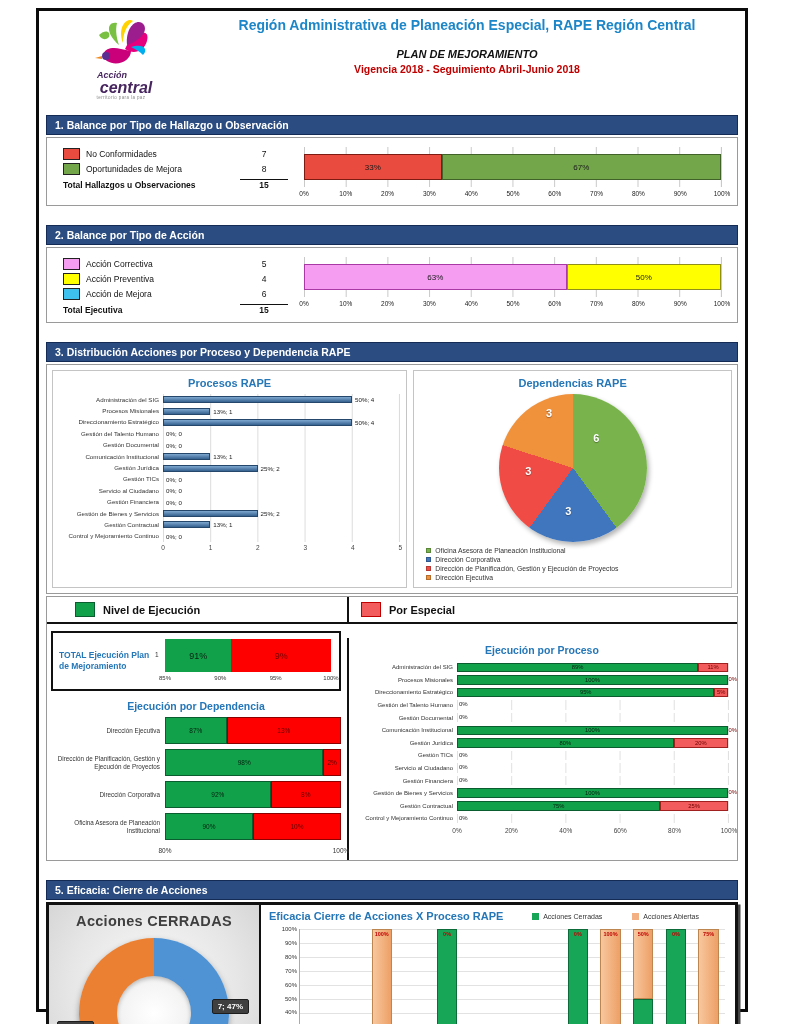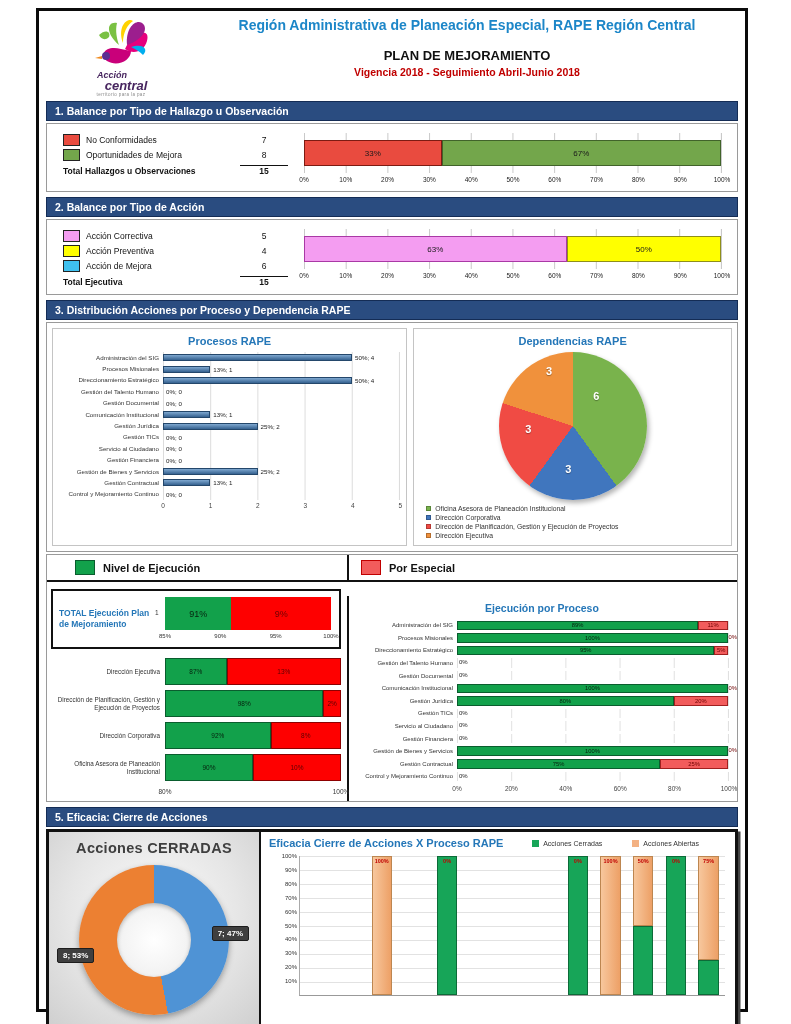--- a/index.html
+++ b/index.html
@@ -6,29 +6,29 @@
   body { margin:0; width:791px; height:1024px; background:#fff; overflow:hidden;
          font-family:"Liberation Sans", sans-serif; }
   .page { position:absolute; left:36px; top:8px; width:712px; height:1004px;
           border:3px solid #0b0b0b; background:#fff; padding:3px 7px; }
 
   
   .doc-header { display:flex; height:82px; }
   .logo-wrap { width:150px; text-align:center; padding-top:1px; }
   .logo-name span { display:block; color:#47255f; font-weight:bold; font-style:italic; line-height:0.95; }
   .ln1 { font-size:9px; margin-left:-18px; }
-  .ln2 { font-size:13px; margin-left:10px; }
+  .ln2 { font-size:16px; margin-left:10px; }
   .logo-tag { font-size:4.5px; color:#8a8a8a; letter-spacing:0.4px; }
   .titles { flex:1; text-align:center; padding-top:3px; }
   .org-title { color:#1c86c8; font-weight:bold; font-size:14px; }
-  .doc-title { margin-top:15px; font-weight:bold; font-size:13px; color:#111; }
+  .doc-title { margin-top:15px; font-weight:bold; font-size:11px; color:#111;font-style:italic; }
   .doc-sub   { margin-top:3px; font-weight:bold; font-size:10.5px; color:#c00000; }
 
   .sec-hdr { background:#2a4c80; color:#fff; font-weight:bold; font-size:10.5px;
-             padding:3px 8px; border:1px solid #142c55; margin-top:5px; }
+             padding:3px 8px; border:1px solid #142c55; margin-top:19px; }
   .sec-body { border:1px solid #9a9a9a; margin-top:2px; background:#fff; }
 
   
   .bal-body { display:flex; gap:16px; padding:7px 12px 4px 16px; }
   .legend-table { width:225px; font-size:8.5px; color:#111; }
   .lg-row { display:flex; align-items:center; margin:3px 0; }
   .lg-sw { width:17px; height:12px; border:1.5px solid #222; margin-right:6px; flex:none; }
   .lg-lb { flex:1; }
   .lg-val { width:48px; text-align:center; }
   .lg-total { font-weight:bold; margin-top:4px; }
@@ -419,20 +419,21 @@
                 </div>
                 <div class="tc-ticks">
                   <span class="tick" style="left: 0%;">85%</span>
                   <span class="tick" style="left: 33.3333%;">90%</span>
                   <span class="tick" style="left: 66.6667%;">95%</span>
                   <span class="tick" style="left: 100%;">100%</span>
                 </div>
               </div>
           </div>
           <div class="dp-chart">
+            <div class="chart-title" style="font-size:10.5px;">Ejecución por Dependencia</div>
             <div id="chart5">
                 <div class="dp-row">
                   <div class="dp-lab">Dirección Ejecutiva</div>
                   <div class="dp-wrap">
                     <div class="dp-green" style="width: 35%;">87%</div>
                     <div class="dp-red" style="width: 65%;">13%</div>
                   </div>
                 </div>
                 <div class="dp-row">
                   <div class="dp-lab">Dirección de Planificación, Gestión y Ejecución de Proyectos</div>

